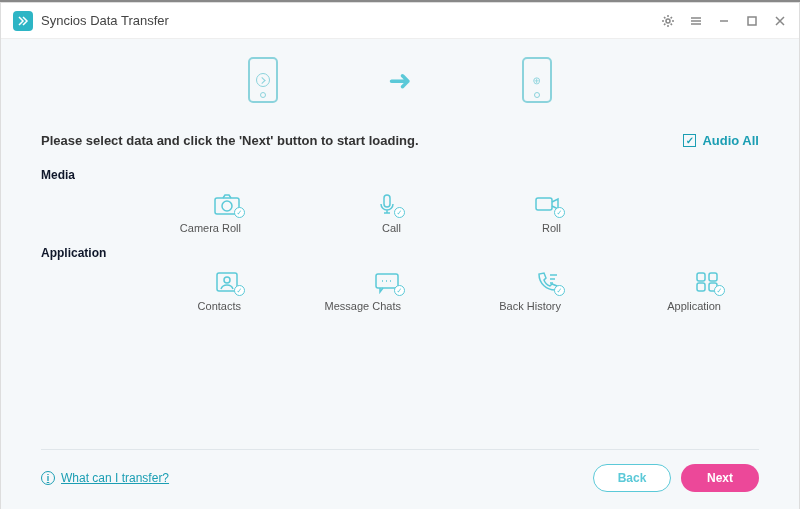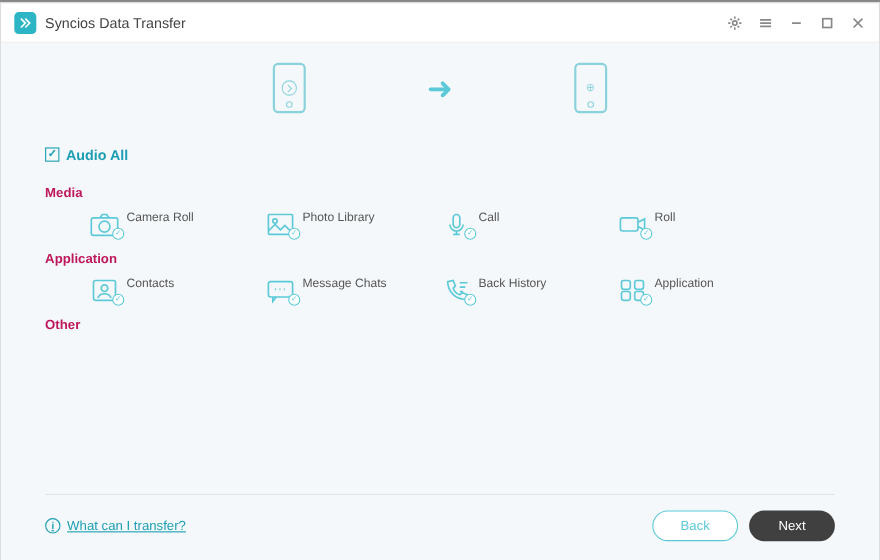--- a/index.html
+++ b/index.html
@@ -18,34 +18,34 @@
 .phone-inner { width: 14px; height: 14px; border: 1.5px solid #8bd3dc; border-radius: 50%; display: flex; align-items: center; justify-content: center; }
 .phone-inner::after { content: ''; width: 4px; height: 4px; border-top: 1.5px solid #8bd3dc; border-right: 1.5px solid #8bd3dc; transform: rotate(45deg) translate(-1px,1px); }
 .android-dot { font-size: 10px; color: #8bd3dc; }
 .arrow { color: #5bc9d8; font-size: 28px; }
 .instruction-row { display: flex; align-items: center; justify-content: space-between; padding: 8px 0 20px 0; border-top: 0; }
 .instruction { font-size: 13px; font-weight: 600; color: #333; }
 .select-all { display: flex; align-items: center; gap: 6px; color: #1b9eb3; font-size: 13px; font-weight: 600; cursor: pointer; }
 .checkbox { width: 13px; height: 13px; border: 1.5px solid #1b9eb3; display: flex; align-items: center; justify-content: center; }
 .checkbox::after { content: '✓'; font-size: 10px; color: #1b9eb3; line-height: 1; }
 .section { margin-bottom: 12px; }
-.section-title { font-size: 12px; font-weight: 600; color: #be185d; margin-bottom: 10px; }
+.section-title { font-size: 12px; font-weight: 600; color: #0f172a; margin-bottom: 10px; }
 .grid { display: flex; gap: 0; padding-left: 40px; }
-.item { width: 160px; display: flex; flex-direction: row; align-items: flex-start; gap: 6px; cursor: pointer; }
+.item { width: 160px; display: flex; flex-direction: column; align-items: flex-end; gap: 6px; cursor: pointer; }
 .item-icon { width: 28px; height: 24px; color: #5bc9d8; display: flex; align-items: center; justify-content: center; position: relative; }
 .item-label { font-size: 11px; color: #555; }
 .check-badge { position: absolute; bottom: -2px; right: -4px; width: 11px; height: 11px; border-radius: 50%; background: #fff; border: 1.5px solid #5bc9d8; display: flex; align-items: center; justify-content: center; }
 .check-badge::after { content: '✓'; font-size: 7px; color: #5bc9d8; line-height: 1; }
 .footer { border-top: 1px solid #e0e6ea; padding: 14px 0 18px 0; display: flex; align-items: center; justify-content: space-between; }
 .help-link { display: flex; align-items: center; gap: 6px; color: #1b9eb3; font-size: 12px; text-decoration: underline; cursor: pointer; }
 .info-ico { width: 14px; height: 14px; border: 1.5px solid #1b9eb3; border-radius: 50%; display: flex; align-items: center; justify-content: center; font-size: 9px; font-weight: bold; }
-.buttons { display: flex; gap: 10px; }
+.buttons { display: flex; gap: 10px; font-weight: bold; }
 .btn { width: 78px; height: 28px; border-radius: 14px; font-size: 12px; display: flex; align-items: center; justify-content: center; cursor: pointer; }
 .btn-back { border: 1.5px solid #5bc9d8; color: #5bc9d8; background: #fff; }
-.btn-next { background: #404040; color: #fff; border: none; }
+.btn-next { background: #ec4899; color: #fff; border: none; }
 svg { stroke: currentColor; fill: none; stroke-width: 1.5; }
 </style>
 </head>
 <body>
 
 <div class="window">
   <div class="titlebar">
     <div class="logo">
       <svg viewBox="0 0 12 12">
           <path d="M2 2 L6 6 L2 10 M6 2 L10 6 L6 10" stroke="#fff"></path>
@@ -87,50 +87,40 @@
       <div class="phone-ico">
         <div class="phone-inner"></div>
       </div>
       <div class="arrow">➜</div>
       <div class="phone-ico">
         <span class="android-dot">⊕</span>
       </div>
     </div>
 
     <div class="instruction-row">
+      <div class="instruction">Please select data and click the 'Next' button to start loading.</div>
       <div class="select-all">
         <span class="checkbox"></span>
         <span>Audio All</span>
       </div>
     </div>
 
     <div class="section">
       <div class="section-title">Media</div>
       <div class="grid">
         <div class="item">
           <div class="item-icon">
             <svg viewBox="0 0 28 24">
                 <rect x="2" y="6" width="24" height="16" rx="2"></rect>
                 <circle cx="14" cy="14" r="5"></circle>
                 <path d="M10 6l2-3h4l2 3"></path>
               </svg>
             <span class="check-badge"></span>
           </div>
           <span class="item-label">Camera Roll</span>
-        </div>
-        <div class="item">
-          <div class="item-icon">
-            <svg viewBox="0 0 28 24">
-                <rect x="3" y="3" width="22" height="18" rx="1"></rect>
-                <circle cx="9" cy="9" r="2"></circle>
-                <path d="M3 18l6-6 5 5 4-4 7 7"></path>
-              </svg>
-            <span class="check-badge"></span>
-          </div>
-          <span class="item-label">Photo Library</span>
         </div>
         <div class="item">
           <div class="item-icon">
             <svg viewBox="0 0 28 24">
                 <rect x="11" y="3" width="6" height="12" rx="3"></rect>
                 <path d="M8 12a6 6 0 0 0 12 0M14 18v3M11 21h6"></path>
               </svg>
             <span class="check-badge"></span>
           </div>
           <span class="item-label">Call</span>
@@ -191,21 +181,20 @@
                 <rect x="16" y="13" width="8" height="8" rx="2"></rect>
               </svg>
             <span class="check-badge"></span>
           </div>
           <span class="item-label">Application</span>
         </div>
       </div>
     </div>
 
     <div class="section">
-      <div class="section-title">Other</div>
     </div>
 
     <div style="flex:1"></div>
 
     <div class="footer">
       <div class="help-link">
         <span class="info-ico">i</span>
         <span>What can I transfer?</span>
       </div>
       <div class="buttons">

